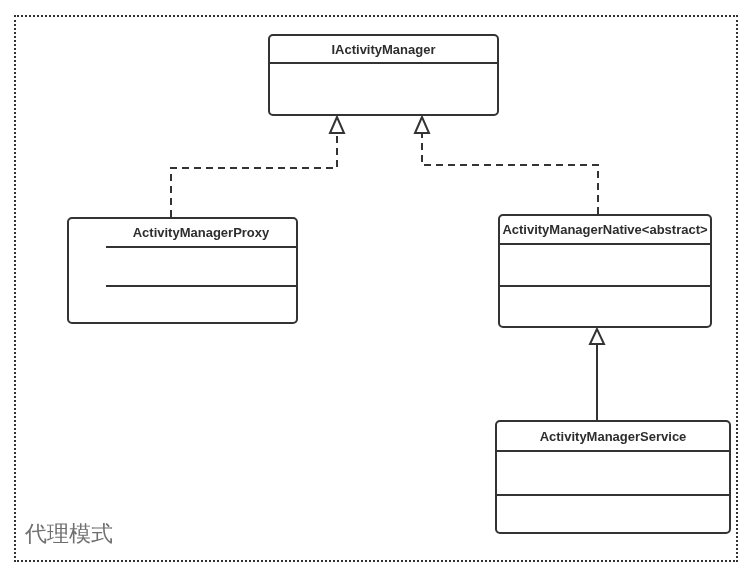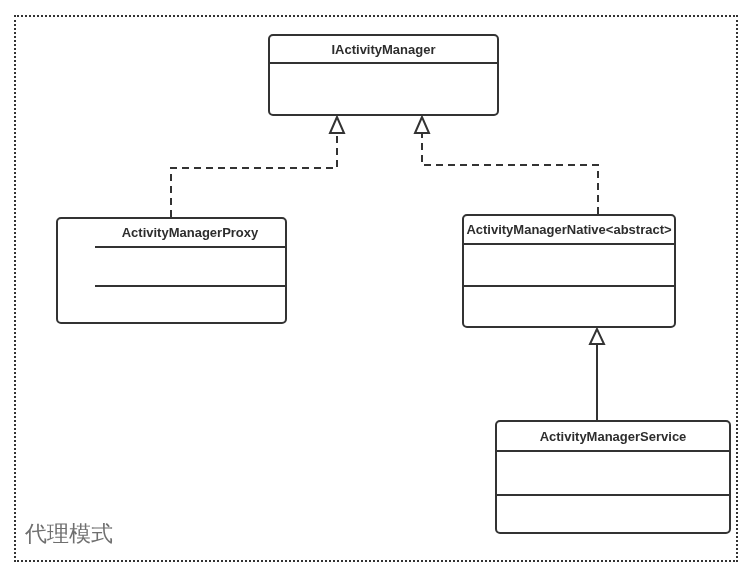--- a/index.html
+++ b/index.html
@@ -75,24 +75,24 @@
     box-sizing: border-box;
     border-bottom: 2px solid #333333;
   }
   .uml-sec.last {
     flex: 1;
     border-bottom: none;
   }
   
   #cls-iam     { left: 268px; top: 34px;  width: 231px; height: 82px;  }
   #cls-iam .uml-title { height: 28px; }
-  #cls-proxy   { left: 56px;  top: 217px; width: 231px; height: 107px; padding-left: 37px; }
+  #cls-proxy   { left: 67px;  top: 217px; width: 231px; height: 107px; padding-left: 37px; }
   #cls-proxy .uml-title { height: 29px; }
   #cls-proxy .uml-sec.mid { height: 39px; }
-  #cls-native  { left: 462px; top: 214px; width: 214px; height: 114px; }
+  #cls-native  { left: 498px; top: 214px; width: 214px; height: 114px; }
   #cls-native .uml-title { height: 29px; }
   #cls-native .uml-sec.mid { height: 42px; }
   #cls-service { left: 495px; top: 420px; width: 236px; height: 114px; }
   #cls-service .uml-title { height: 30px; }
   #cls-service .uml-sec.mid { height: 44px; }
   .caption {
     position: absolute;
     left: 25px;
     top: 519px;
     font-size: 22px;

